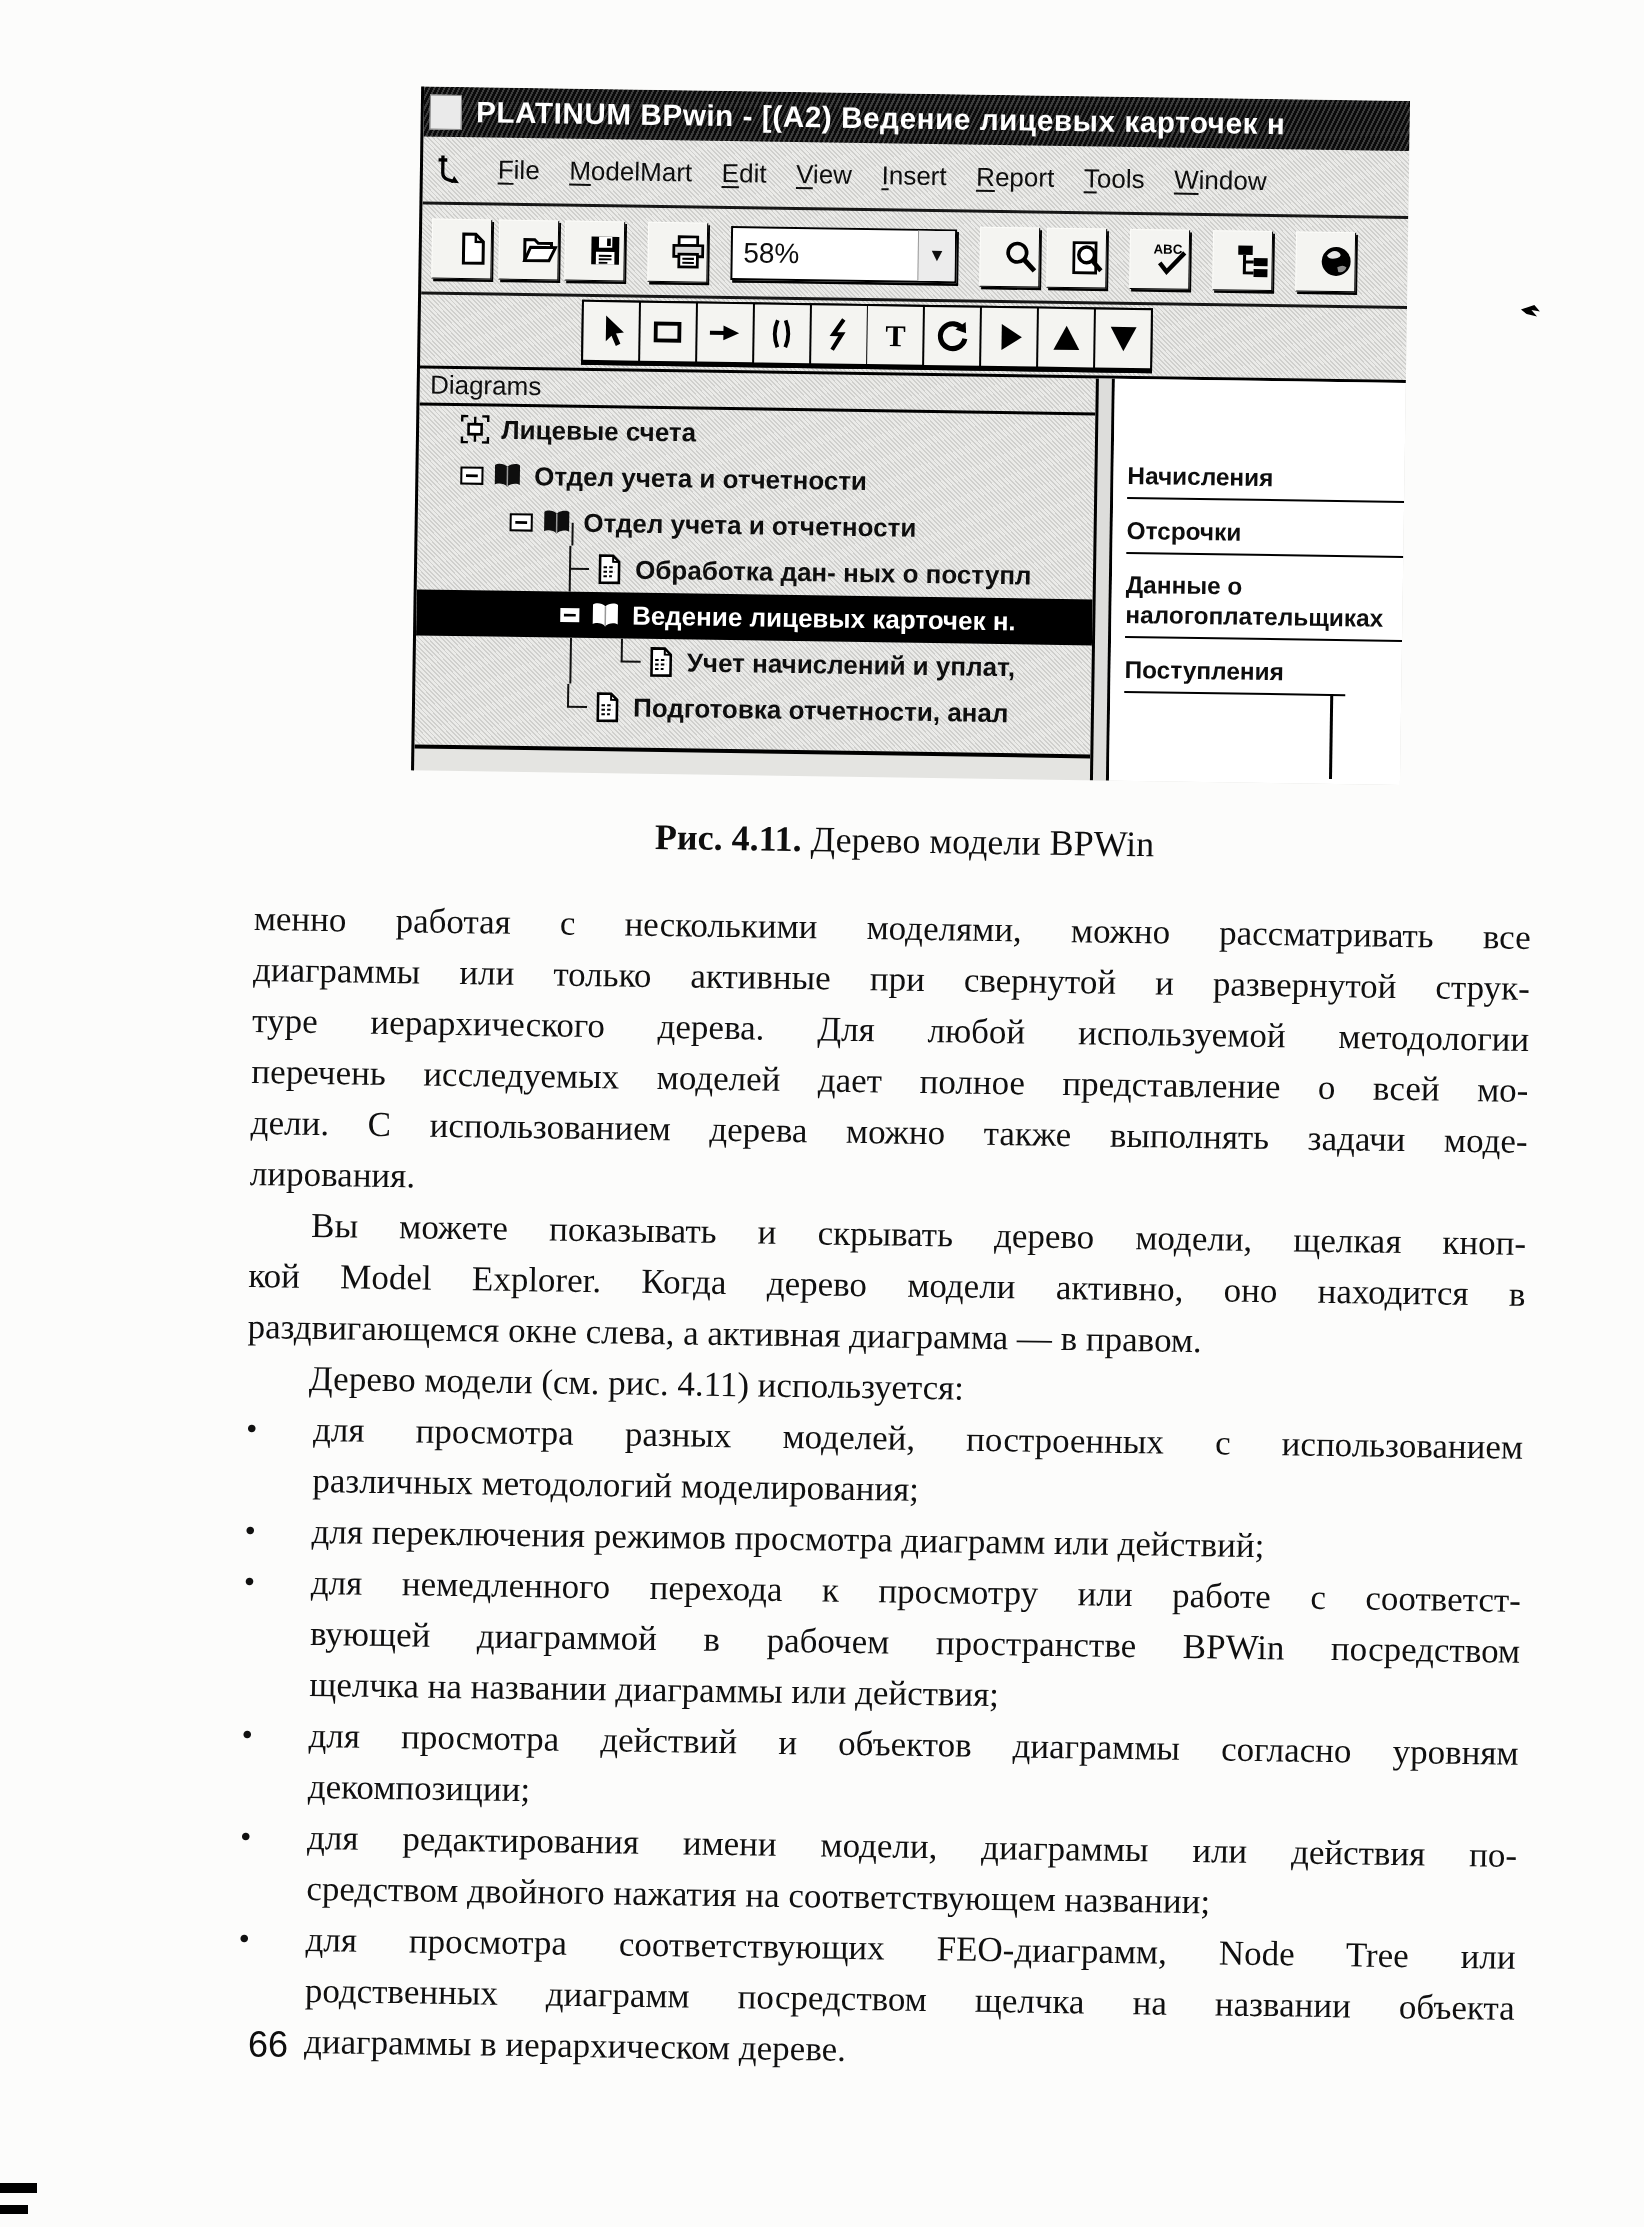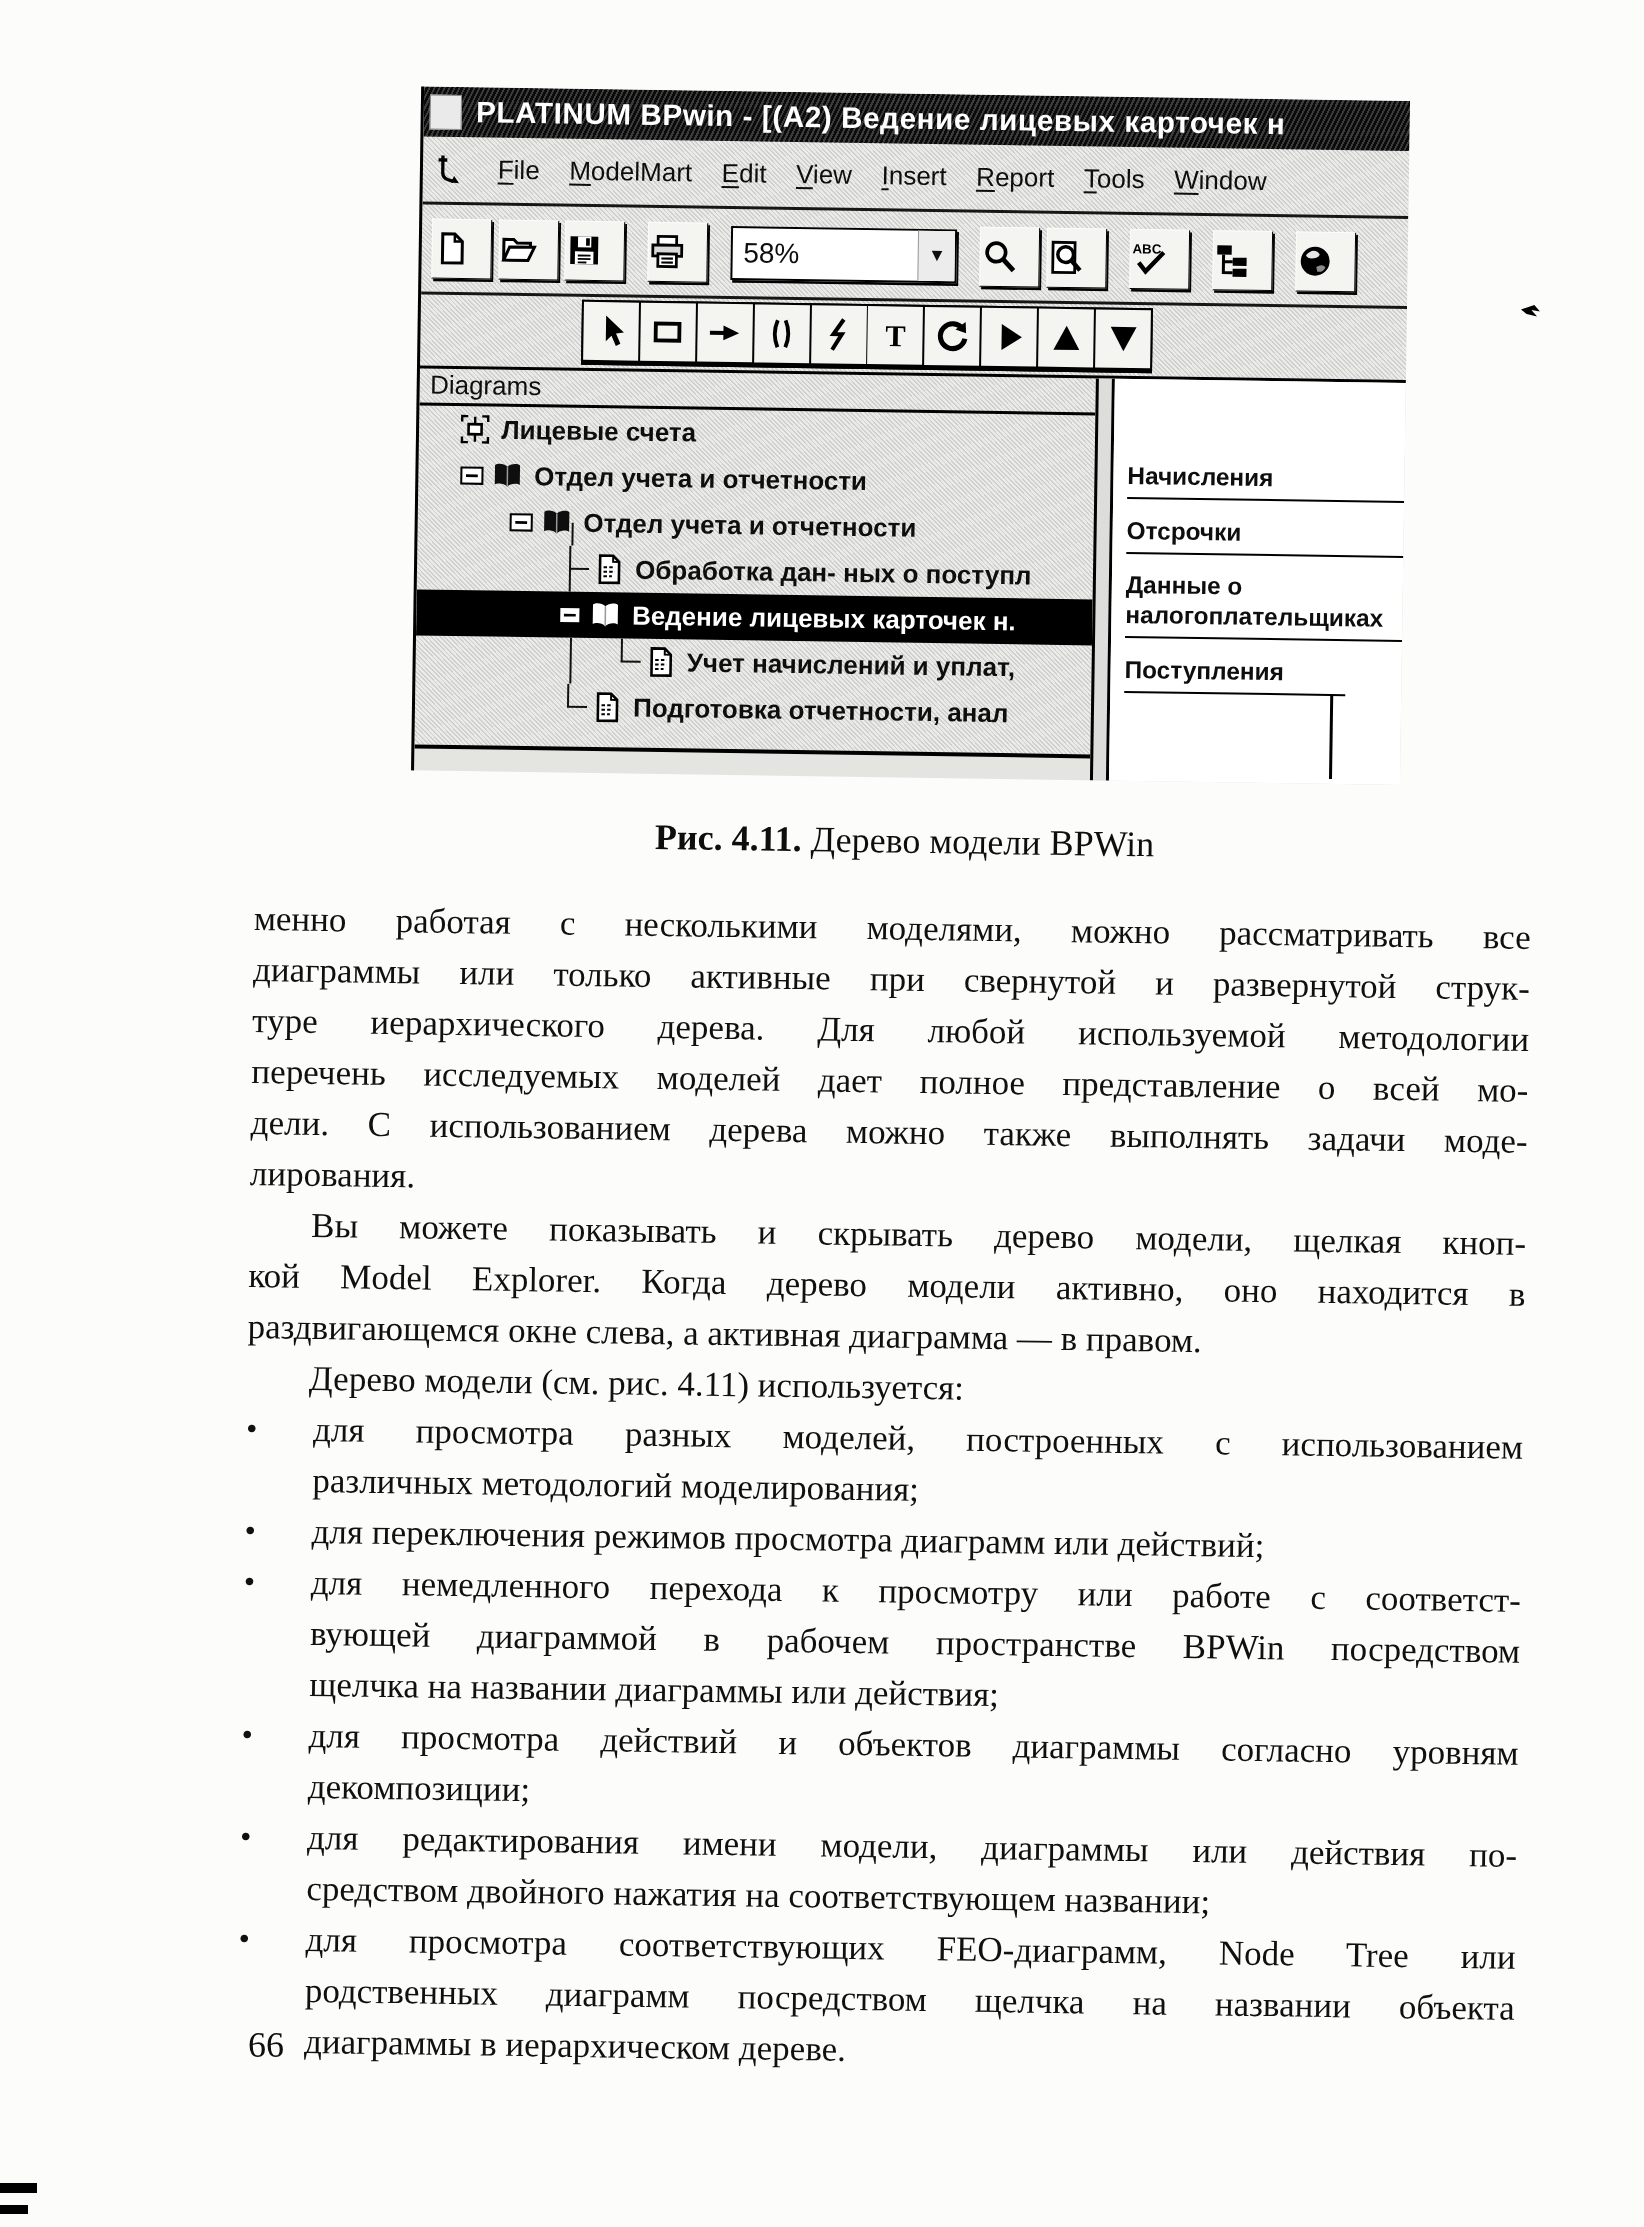--- a/index.html
+++ b/index.html
@@ -24,21 +24,21 @@
            font-size:26px;border-bottom:3.2px solid #161616}
   .menu-item{white-space:nowrap}
   .menu-item u{text-underline-offset:3.9px;text-decoration-thickness:1.9px}
   .icon svg{width:100%;height:100%;display:block}
   .icon{display:inline-block}
   .icon.app-icon{width:35px;height:37px;flex:none}
 
   .toolbar{height:90px;display:flex;align-items:center;padding-left:10.3px;border-bottom:3.2px solid #161616}
   .tb-btn{width:60px;height:60px;background:#f4f4f1;flex:none;margin-right:6.4px;
           border:1.9px solid #fbfbf8;border-right-color:#000;border-bottom-color:#000;
-          box-shadow:1.9px 2.6px 0 #000;display:flex;align-items:center;justify-content:flex-start}
+          box-shadow:1.9px 2.6px 0 #000;display:flex;align-items:center;justify-content:flex-end}
   .tb-btn .icon{width:37px;height:37px}
   .tb-gap{width:16.7px;flex:none}
   .combo{height:54px;width:226px;background:#fff;border:2.6px solid #000;display:flex;align-items:center;
          margin-right:6.4px;box-shadow:1.9px 2.6px 0 #000;flex:none}
   .combo-value{flex:1;font-size:28px;padding-left:10.3px}
   .combo-btn{width:37px;height:100%;border-left:1.9px solid #999;display:flex;align-items:center;
              justify-content:center;font-size:18px;background:#ececec}
 
   .drawbar-row{height:71px;display:flex;align-items:center;padding-left:161px}
   .drawbar{display:inline-flex;border:2.6px solid #000;border-bottom-width:5.1px;background:#000;gap:1.9px}
@@ -73,21 +73,21 @@
   .caption{position:absolute;left:411px;top:811px;width:989px;text-align:center;
            font-family:"Liberation Serif",serif;font-size:36px}
   .body-text{position:absolute;left:256px;top:894px;width:1277px;color:#101010;
              font-family:"Liberation Serif",serif;font-size:35px;line-height:51px}
   .line{text-align:justify;text-align-last:justify}
   .line.last{text-align-last:left}
   .para.ind .line:first-child{text-indent:62px}
   .bullet{display:flex}
   .dot{width:67px;flex:none;font-size:32px}
   .btext{flex:1;min-width:0}
-  .page-number{position:absolute;left:248px;top:2024px;font-family:Liberation Serif, serif;font-size:36px}
+  .page-number{position:absolute;left:248px;top:2024px;font-family:Liberation Sans, sans-serif;font-size:36px}
 
   .artifact-cursor{position:absolute;left:1514px;top:287px;width:19px;height:11.6px;background:#000;
                    clip-path:polygon(0 40%,70% 0,100% 55%,55% 45%,85% 100%,30% 80%)}
   .edge-mark{position:absolute;background:#000}
 </style>
 </head>
 <body>
 
 <div class="tilt">
 

